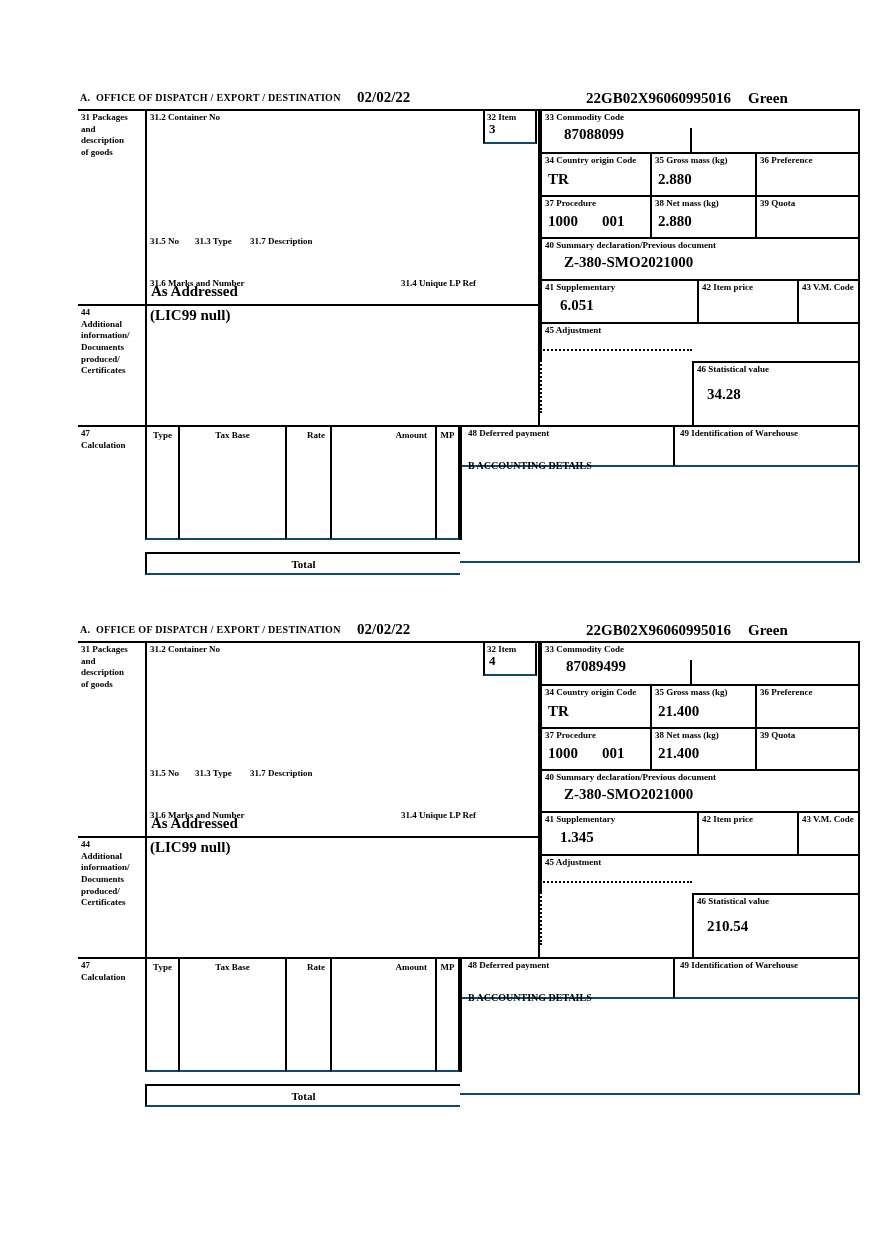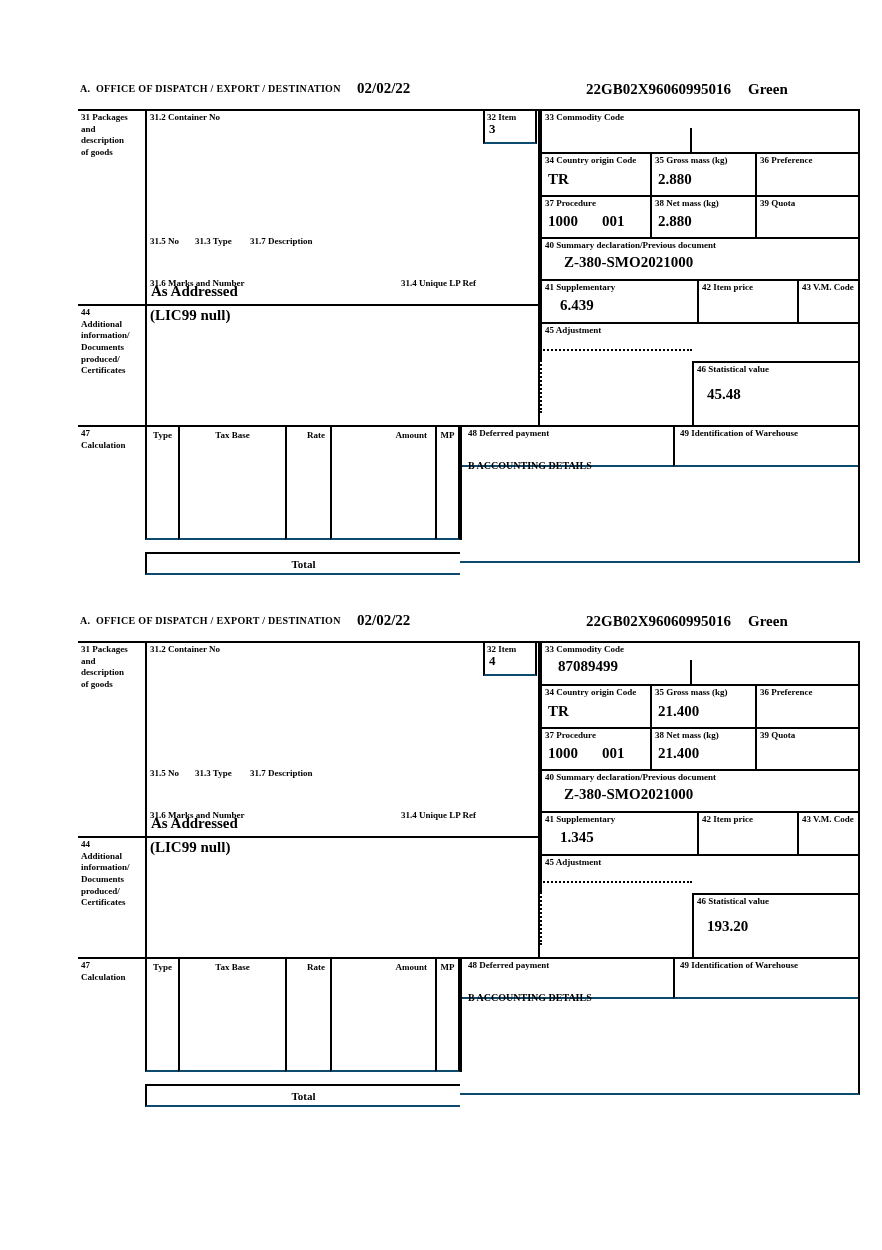--- a/index.html
+++ b/index.html
@@ -6,21 +6,21 @@
   html,body { background:#fff; }
   body {
     position:relative;
     width:882px; height:1250px;
     font-family:"Liberation Serif", serif;
     font-weight:bold;
     color:#000;
     overflow:hidden;
   }
   .section { position:absolute; left:78px; width:784px; height:489px; }
-  .hdr { position:absolute; left:0; top:3px; width:784px; height:23px;text-decoration:underline; }
+  .hdr { position:absolute; left:0; top:12px; width:784px; height:23px;text-decoration:underline; }
   .office { position:absolute; left:2px; top:6px; font-size:10px; white-space:pre; letter-spacing:.3px; }
   .hdate  { position:absolute; left:279px; top:3px; font-size:15px; }
   .mrn    { position:absolute; left:508px; top:4px; font-size:15px; }
   .routing { margin-left:17px; }
   .grid { position:absolute; left:0; top:23px; width:782px; height:466px; }
   .cell { position:absolute; }
   .bt { border-top:2px solid #000;margin-top:12px; }
   .bl { border-left:2px solid #000; }
   .br { border-right:2px solid #000; }
   .bb { border-bottom:2px solid #0c4a6e; }
@@ -79,20 +79,21 @@
         </div>
         <span class="val cell" style="left:4px;top:172px">As Addressed</span>
       </div>
 
       <div class="cell bt bl br" style="left:67px;top:195px;width:395px;height:121px">
         <span class="val" style="display:block;padding:1px 0 0 3px">(LIC99 null)</span>
       </div>
 
       <div class="cell bt bl br" style="left:462px;top:0;width:320px;height:43px">
         <span class="lbl">33 Commodity Code</span>
+        <span class="val" style="display:block;padding-left:22px;margin-top:2px">87088099</span>
         <span class="tick" style="left:148px;top:17px;height:26px"></span>
       </div>
 
       <div class="cell bt bl" style="left:462px;top:43px;width:110px;height:43px">
         <span class="lbl">34 Country origin Code</span>
         <span class="val" style="display:block;padding-left:6px;margin-top:4px">TR</span>
       </div>
       <div class="cell bt bl" style="left:572px;top:43px;width:105px;height:43px">
         <span class="lbl">35 Gross mass (kg)</span>
         <span class="val" style="display:block;padding-left:6px;margin-top:4px">2.880</span>
@@ -113,38 +114,38 @@
         <span class="lbl">39 Quota</span>
       </div>
 
       <div class="cell bt bl br" style="left:462px;top:128px;width:320px;height:42px">
         <span class="lbl">40 Summary declaration/Previous document</span>
         <span class="val" style="display:block;padding-left:22px;margin-top:2px">Z-380-SMO2021000</span>
       </div>
 
       <div class="cell bt bl" style="left:462px;top:170px;width:157px;height:43px">
         <span class="lbl">41 Supplementary</span>
-        <span class="val" style="display:block;padding-left:18px;margin-top:3px">6.439</span>
+        <span class="val" style="display:block;padding-left:18px;margin-top:3px">6.051</span>
       </div>
       <div class="cell bt bl" style="left:619px;top:170px;width:100px;height:43px">
         <span class="lbl">42 Item price</span>
       </div>
       <div class="cell bt bl br" style="left:719px;top:170px;width:63px;height:43px">
         <span class="lbl">43 V.M. Code</span>
       </div>
 
       <div class="cell bt bl br" style="left:462px;top:213px;width:320px;height:39px">
         <span class="lbl">45 Adjustment</span>
       </div>
 
       <span class="doth" style="left:462px;top:252px;width:152px"></span>
       <span class="dotv" style="left:462px;top:252px;height:64px"></span>
       <div class="cell bt bl br" style="left:614px;top:252px;width:168px;height:64px">
         <span class="lbl">46 Statistical value</span>
-        <span class="val" style="display:block;padding-left:13px;margin-top:10px">45.48</span>
+        <span class="val" style="display:block;padding-left:13px;margin-top:10px">34.28</span>
       </div>
 
       <div class="cell bt bl ctr" style="left:67px;top:316px;width:33px;height:27px">
         <span class="lbl" style="padding:3px 0 0">Type</span>
       </div>
       <div class="cell bt bl ctr" style="left:100px;top:316px;width:107px;height:27px">
         <span class="lbl" style="padding:3px 0 0">Tax Base</span>
       </div>
       <div class="cell bt bl rgt" style="left:207px;top:316px;width:45px;height:27px">
         <span class="lbl" style="padding:3px 5px 0 0">Rate</span>
@@ -223,21 +224,21 @@
         </div>
         <span class="val cell" style="left:4px;top:172px">As Addressed</span>
       </div>
 
       <div class="cell bt bl br" style="left:67px;top:195px;width:395px;height:121px">
         <span class="val" style="display:block;padding:1px 0 0 3px">(LIC99 null)</span>
       </div>
 
       <div class="cell bt bl br" style="left:462px;top:0;width:320px;height:43px">
         <span class="lbl">33 Commodity Code</span>
-        <span class="val" style="display:block;padding-left:16px;margin-top:2px">87089499</span>
+        <span class="val" style="display:block;padding-left:24px;margin-top:2px">87089499</span>
         <span class="tick" style="left:148px;top:17px;height:26px"></span>
       </div>
 
       <div class="cell bt bl" style="left:462px;top:43px;width:110px;height:43px">
         <span class="lbl">34 Country origin Code</span>
         <span class="val" style="display:block;padding-left:6px;margin-top:4px">TR</span>
       </div>
       <div class="cell bt bl" style="left:572px;top:43px;width:105px;height:43px">
         <span class="lbl">35 Gross mass (kg)</span>
         <span class="val" style="display:block;padding-left:6px;margin-top:4px">21.400</span>
@@ -275,21 +276,21 @@
       </div>
 
       <div class="cell bt bl br" style="left:462px;top:213px;width:320px;height:39px">
         <span class="lbl">45 Adjustment</span>
       </div>
 
       <span class="doth" style="left:462px;top:252px;width:152px"></span>
       <span class="dotv" style="left:462px;top:252px;height:64px"></span>
       <div class="cell bt bl br" style="left:614px;top:252px;width:168px;height:64px">
         <span class="lbl">46 Statistical value</span>
-        <span class="val" style="display:block;padding-left:13px;margin-top:10px">193.20</span>
+        <span class="val" style="display:block;padding-left:13px;margin-top:10px">210.54</span>
       </div>
 
       <div class="cell bt bl ctr" style="left:67px;top:316px;width:33px;height:27px">
         <span class="lbl" style="padding:3px 0 0">Type</span>
       </div>
       <div class="cell bt bl ctr" style="left:100px;top:316px;width:107px;height:27px">
         <span class="lbl" style="padding:3px 0 0">Tax Base</span>
       </div>
       <div class="cell bt bl rgt" style="left:207px;top:316px;width:45px;height:27px">
         <span class="lbl" style="padding:3px 5px 0 0">Rate</span>

